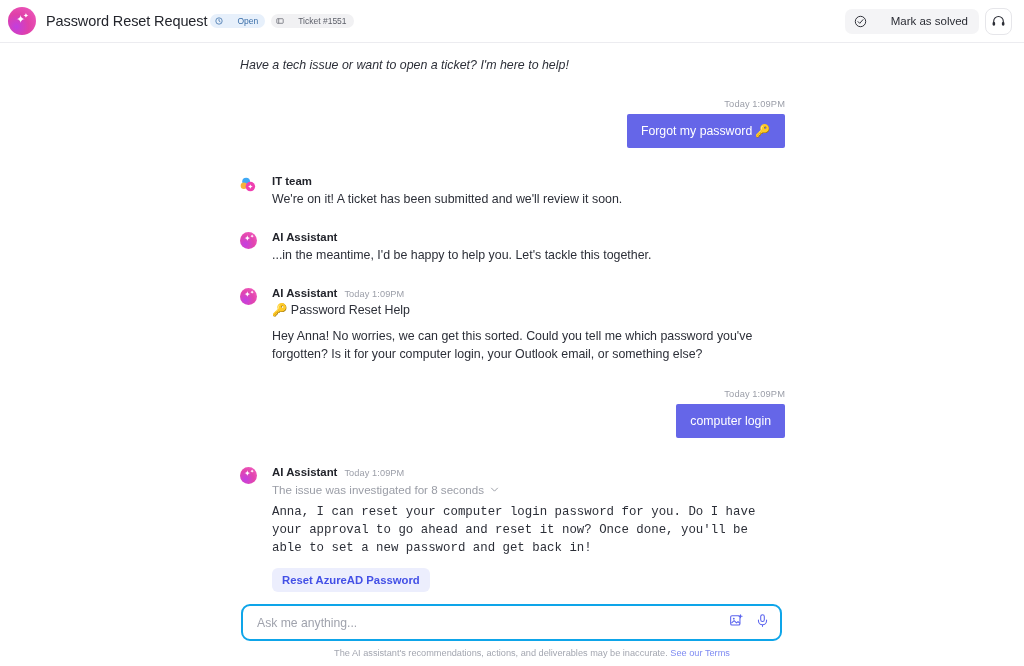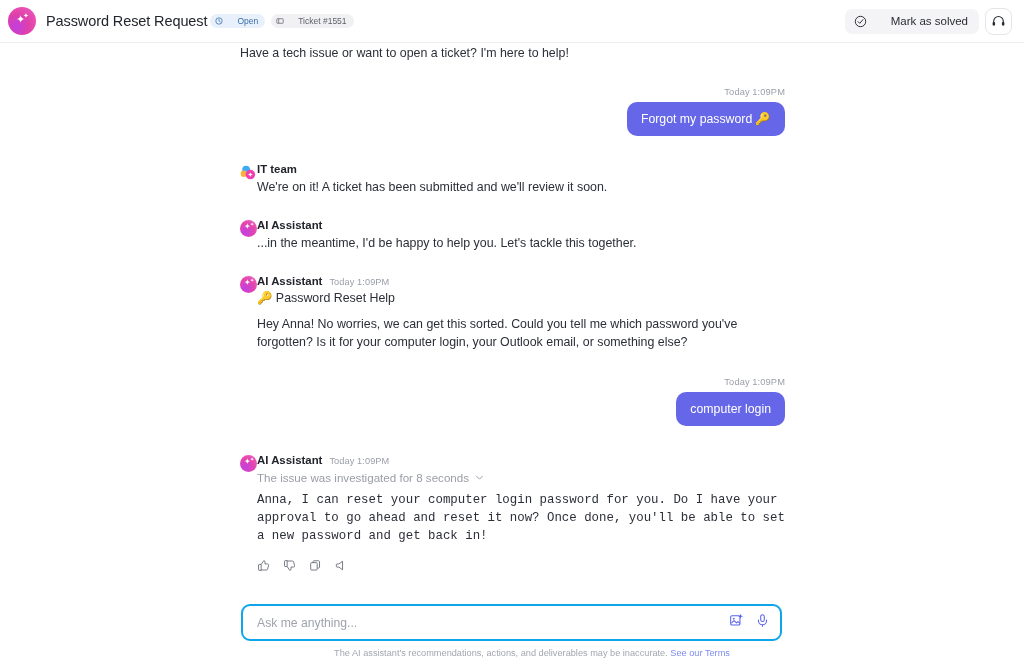--- a/index.html
+++ b/index.html
@@ -104,26 +104,26 @@
     color: #9b9ea8;
     margin-bottom: 5px;
     letter-spacing: 0.1px;
   }
   .bubble {
     background: #6566e8;
     color: #fff;
     font-size: 12.3px;
     line-height: 16px;
     padding: 9px 14px;
-    border-radius: 10px;
+    border-radius: 2px;
     max-width: 330px;
   }
 
   
-  .msg { display: flex; gap: 0; }
+  .msg { display: flex; gap: 15px; }
   .av {
     width: 17px; height: 17px; border-radius: 50%;
     flex: 0 0 auto;
     margin-top: 2px;
     position: relative;
   }
   .av.ai {
     background: radial-gradient(circle at 32% 72%, #c43fe2 0%, #e245ae 50%, #f766c4 100%);
   }
   .av.ai .spark.big { font-size: 8px; left: 4px; top: 3px; }
@@ -254,21 +254,21 @@
         <rect x="2.1" y="10.6" width="3.4" height="5" rx="1.5" fill="#2b2d35"></rect>
         <rect x="14.5" y="10.6" width="3.4" height="5" rx="1.5" fill="#2b2d35"></rect>
       </svg>
     </div>
   </div>
 </div>
 
 <div class="chat">
   <div class="thread">
 
-    <div class="row" style="margin-top:0px;">
+    <div class="row" style="margin-top:12px;font-style:italic;">
       <div class="bot-text-plain">Have a tech issue or want to open a ticket? I'm here to help!</div>
     </div>
 
     <div class="row right" style="margin-top:25px;">
       <div class="user-group">
         <div class="ts">Today 1:09PM</div>
         <div class="bubble">Forgot my password 🔑</div>
       </div>
     </div>
 
@@ -334,20 +334,21 @@
           <span class="sender">AI Assistant</span>
           <span class="ts">Today 1:09PM</span>
         </div>
         <div class="investigated">
           <span>The issue was investigated for 8 seconds</span>
           <svg width="9" height="9" viewBox="0 0 12 12">
             <path d="M2 4.2l4 4 4-4" fill="none" stroke="#9a9da6" stroke-width="1.3" stroke-linecap="round" stroke-linejoin="round"></path>
           </svg>
         </div>
         <div class="msg-text" style="margin-top:0;font-family:Liberation Mono, monospace;">Anna, I can reset your computer login password for you. Do I have your approval to go ahead and reset it now? Once done, you'll be able to set a new password and get back in!</div>
+        <button class="action-btn">Reset AzureAD Password</button>
 
         <div class="feedback">
           <span class="fb-ic">
             <svg width="13" height="13" viewBox="0 0 20 20">
               <path d="M6.4 17.5V8.4l4-5.9c1.1 0 1.9.8 1.9 1.9v3.2h4.1c1 0 1.8 1 1.5 2l-1.6 6c-.2.8-.9 1.3-1.7 1.3H6.4zM6.4 17.5H3.3c-.5 0-.9-.4-.9-.9V9.3c0-.5.4-.9.9-.9h3.1" fill="none" stroke="#6c6f79" stroke-width="1.4" stroke-linejoin="round"></path>
             </svg>
           </span>
           <span class="fb-ic">
             <svg width="13" height="13" viewBox="0 0 20 20">
               <path d="M6.4 2.5v9.1l4 5.9c1.1 0 1.9-.8 1.9-1.9v-3.2h4.1c1 0 1.8-1 1.5-2l-1.6-6c-.2-.8-.9-1.3-1.7-1.3H6.4zM6.4 2.5H3.3c-.5 0-.9.4-.9.9v7.3c0 .5.4.9.9.9h3.1" fill="none" stroke="#6c6f79" stroke-width="1.4" stroke-linejoin="round"></path>

